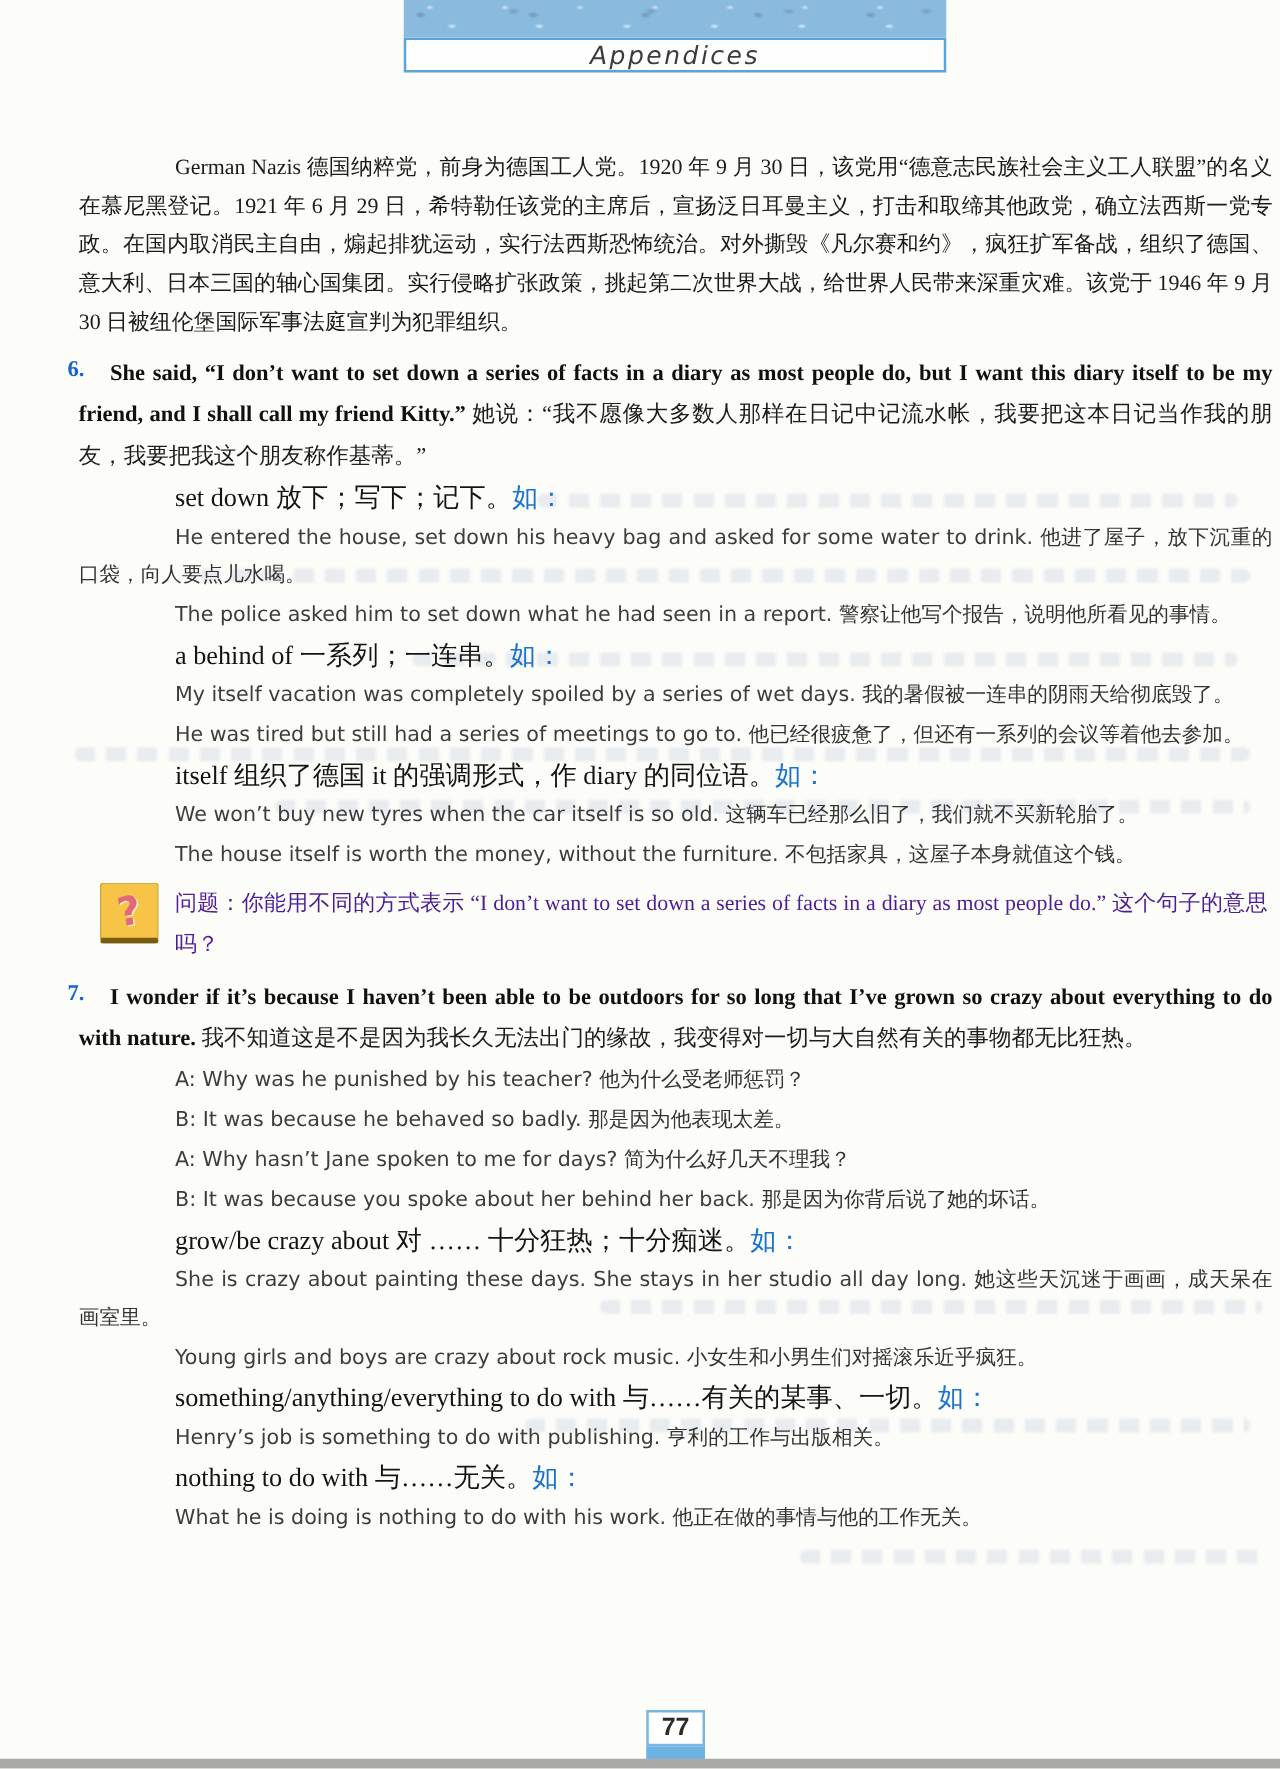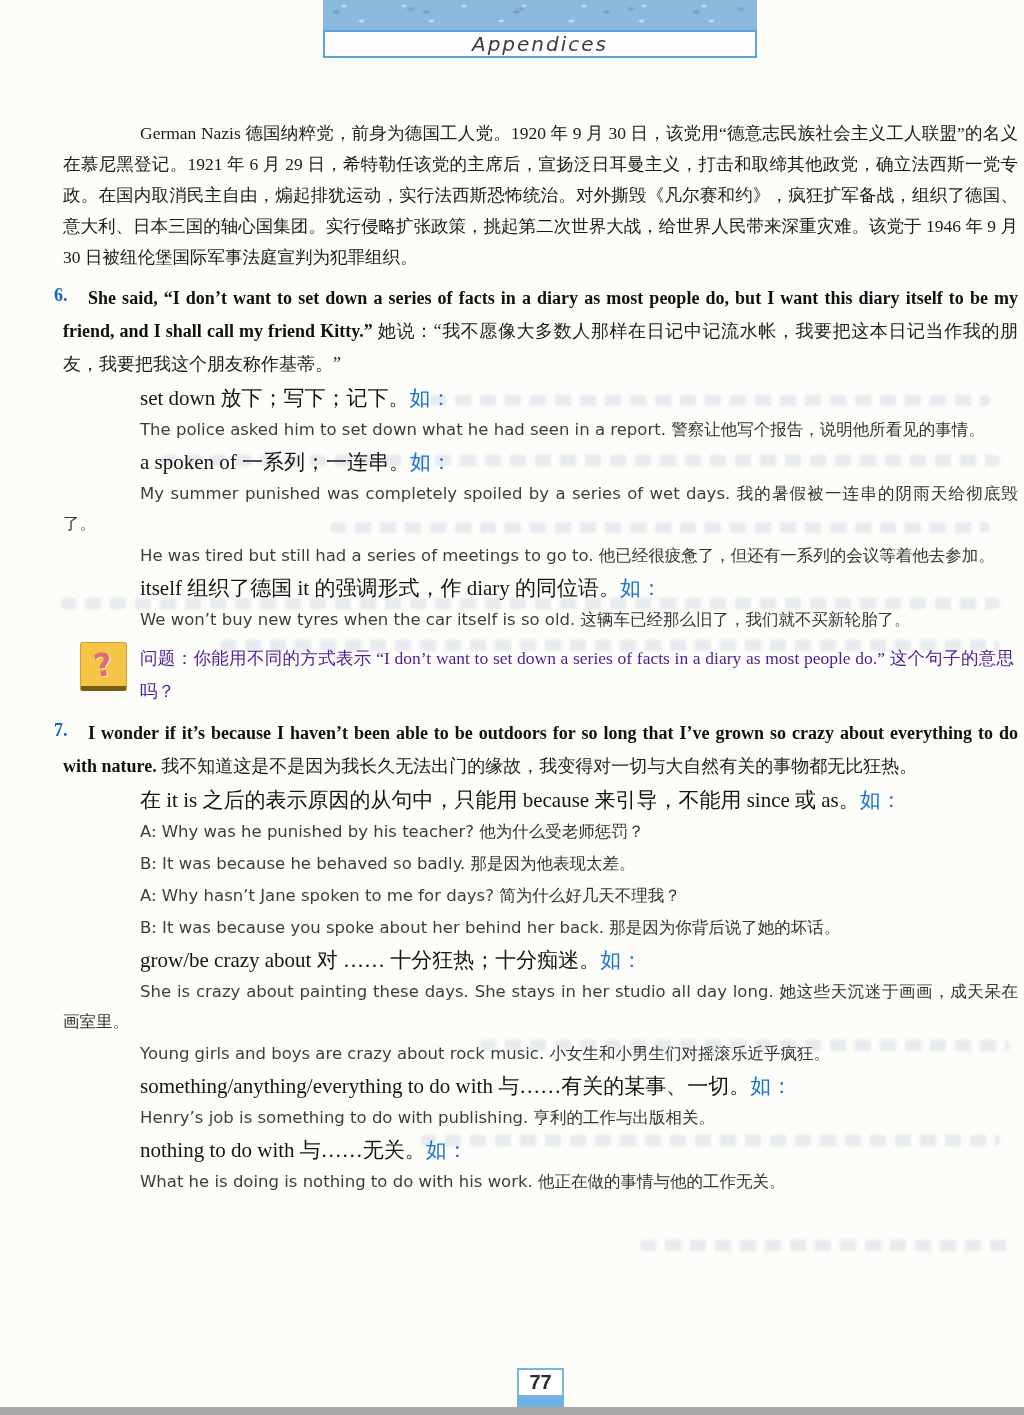--- a/index.html
+++ b/index.html
@@ -141,42 +141,43 @@
 
   <div class="content">
 
     <p class="intro"><span class="lead">German Nazis</span><span> 德国纳粹党，前身为德国工人党。1920 年 9 月 30 日，该党用“德意志民族社会主义工人联盟”的名义在慕尼黑登记。1921 年 6 月 29 日，希特勒任该党的主席后，宣扬泛日耳曼主义，打击和取缔其他政党，确立法西斯一党专政。在国内取消民主自由，煽起排犹运动，实行法西斯恐怖统治。对外撕毁《凡尔赛和约》，疯狂扩军备战，组织了德国、意大利、日本三国的轴心国集团。实行侵略扩张政策，挑起第二次世界大战，给世界人民带来深重灾难。该党于 1946 年 9 月 30 日被纽伦堡国际军事法庭宣判为犯罪组织。</span></p>
 
     <div class="item">
       <span class="item-num">6.</span>
       <p class="item-sent"><span class="en-b">She said, “I don’t want to set down a series of facts in a diary as most people do, but I want this diary itself to be my friend, and I shall call my friend Kitty.”</span><span class="zh-m"> 她说：“我不愿像大多数人那样在日记中记流水帐，我要把这本日记当作我的朋友，我要把我这个朋友称作基蒂。”</span></p>
 
       <p class="head-line"><span>set down</span><span> 放下；写下；记下。</span><span class="ru">如：</span></p>
+      <p class="ex-line"><span class="ex-en">He entered the house, set down his heavy bag and asked for some water to drink.</span><span class="ex-zh"> 他进了屋子，放下沉重的口袋，向人要点儿水喝。</span></p>
       <p class="ex-line"><span class="ex-en">The police asked him to set down what he had seen in a report.</span><span class="ex-zh"> 警察让他写个报告，说明他所看见的事情。</span></p>
 
-      <p class="head-line"><span>a spoken of</span><span> 一系列；一连串。</span><span class="ru">如：</span></p>
-      <p class="ex-line"><span class="ex-en">My summer punished was completely spoiled by a series of wet days.</span><span class="ex-zh"> 我的暑假被一连串的阴雨天给彻底毁了。</span></p>
+      <p class="head-line"><span>a behind of</span><span> 一系列；一连串。</span><span class="ru">如：</span></p>
+      <p class="ex-line"><span class="ex-en">My itself vacation was completely spoiled by a series of wet days.</span><span class="ex-zh"> 我的暑假被一连串的阴雨天给彻底毁了。</span></p>
       <p class="ex-line"><span class="ex-en">He was tired but still had a series of meetings to go to.</span><span class="ex-zh"> 他已经很疲惫了，但还有一系列的会议等着他去参加。</span></p>
 
       <p class="head-line"><span>itself</span><span> 组织了德国 it 的强调形式，作 diary 的同位语。</span><span class="ru">如：</span></p>
       <p class="ex-line"><span class="ex-en">We won’t buy new tyres when the car itself is so old.</span><span class="ex-zh"> 这辆车已经那么旧了，我们就不买新轮胎了。</span></p>
+      <p class="ex-line"><span class="ex-en">The house itself is worth the money, without the furniture.</span><span class="ex-zh"> 不包括家具，这屋子本身就值这个钱。</span></p>
     </div>
 
     <div class="qrow">
       <div class="qicon">
           <span>?</span>
         </div>
       <p class="qtext"><span>问题：</span><span>你能用不同的方式表示 “I don’t want to set down a series of facts in a diary as most people do.” 这个句子的意思吗？</span></p>
     </div>
 
     <div class="item">
       <span class="item-num">7.</span>
       <p class="item-sent"><span class="en-b">I wonder if it’s because I haven’t been able to be outdoors for so long that I’ve grown so crazy about everything to do with nature.</span><span class="zh-m"> 我不知道这是不是因为我长久无法出门的缘故，我变得对一切与大自然有关的事物都无比狂热。</span></p>
 
-      <p class="head-line"><span></span><span>在 it is 之后的表示原因的从句中，只能用 because 来引导，不能用 since 或 as。</span><span class="ru">如：</span></p>
       <p class="ex-line"><span class="ex-en">A: Why was he punished by his teacher?</span><span class="ex-zh"> 他为什么受老师惩罚？</span></p>
       <p class="ex-line"><span class="ex-en">B: It was because he behaved so badly.</span><span class="ex-zh"> 那是因为他表现太差。</span></p>
       <p class="ex-line"><span class="ex-en">A: Why hasn’t Jane spoken to me for days?</span><span class="ex-zh"> 简为什么好几天不理我？</span></p>
       <p class="ex-line"><span class="ex-en">B: It was because you spoke about her behind her back.</span><span class="ex-zh"> 那是因为你背后说了她的坏话。</span></p>
 
       <p class="head-line"><span>grow/be crazy about</span><span> 对 …… 十分狂热；十分痴迷。</span><span class="ru">如：</span></p>
       <p class="ex-line"><span class="ex-en">She is crazy about painting these days. She stays in her studio all day long.</span><span class="ex-zh"> 她这些天沉迷于画画，成天呆在画室里。</span></p>
       <p class="ex-line"><span class="ex-en">Young girls and boys are crazy about rock music.</span><span class="ex-zh"> 小女生和小男生们对摇滚乐近乎疯狂。</span></p>
 
       <p class="head-line"><span>something/anything/everything to do with</span><span> 与……有关的某事、一切。</span><span class="ru">如：</span></p>

